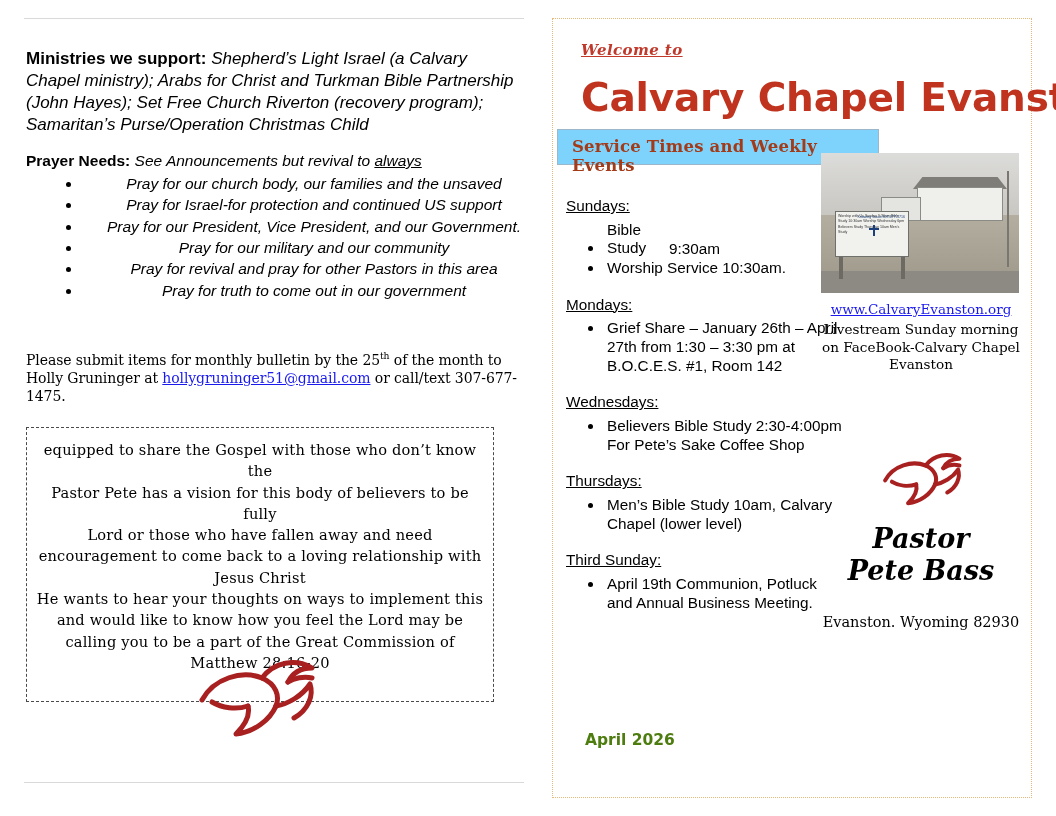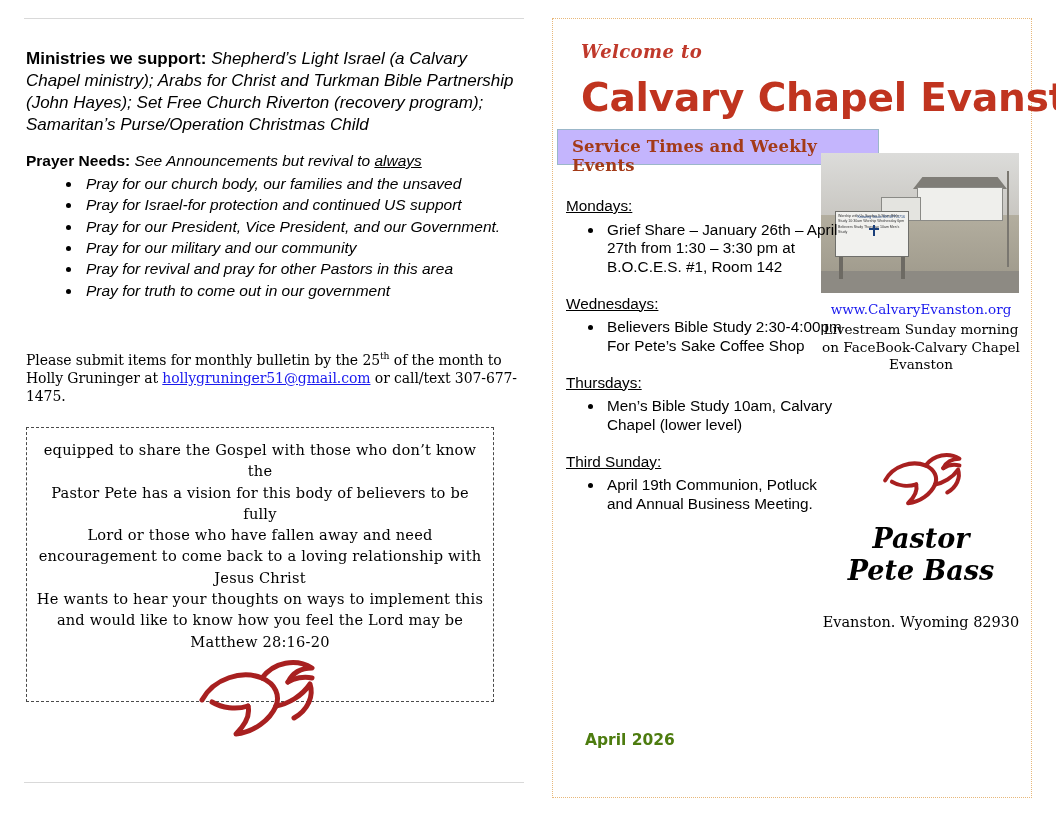--- a/index.html
+++ b/index.html
@@ -81,20 +81,21 @@
     margin: 0;
     padding: 0 0 0 22px;
     list-style: disc;
     font-style: italic;
     font-size: 15.5px;
     line-height: 1.28;
   }
   ul.prayer-list li {
     margin: 0 0 1.5px 0;
     padding-left: 4px;
+    text-align: center;
   }
 
   .para-submit {
     position: absolute;
     left: 2px;
     top: 332px;
     width: 510px;
     font-family: "DejaVu Serif", "Liberation Serif", serif;
     font-size: 14px;
     line-height: 1.30;
@@ -146,23 +147,24 @@
     border: 1px dotted #e8b87a;
     box-sizing: border-box;
   }
   .welcome-to {
     position: absolute;
     left: 28px;
     top: 22px;
     font-family: "DejaVu Serif", "Liberation Serif", serif;
     font-style: italic;
     font-weight: bold;
-    font-size: 18px;
+    font-size: 15px;
     color: #c0392b;
     letter-spacing: 0.4px;
+    text-decoration: underline;
   }
   .church-title {
     position: absolute;
     left: 28px;
     top: 56px;
     width: 440px;
     font-family: "DejaVu Sans", "Liberation Sans", sans-serif;
     font-weight: bold;
     font-size: 39px;
     color: #c0341f;
@@ -171,21 +173,21 @@
   }
 
   .service-times-box {
     position: absolute;
     left: 4px;
     top: 110px;
     width: 322px;
     height: 36px;
     border: 1px solid #9bb7c9;
     box-sizing: border-box;
-    background: #c4b5fd;
+    background: #7dd3fc;
   }
   .service-times-label {
     position: absolute;
     left: 14px;
     top: 7px;
     font-family: "DejaVu Serif", "Liberation Serif", serif;
     font-weight: bold;
     font-size: 16.5px;
     color: #a33a18;
     letter-spacing: 0.2px;
@@ -302,20 +304,21 @@
 
   .site-link {
     position: absolute;
     left: 268px;
     top: 282px;
     width: 200px;
     text-align: center;
     font-family: "DejaVu Serif", "Liberation Serif", serif;
     font-size: 13.5px;
     color: #1a1aee;
+    text-decoration: underline;
   }
   .livestream {
     position: absolute;
     left: 262px;
     top: 302px;
     width: 212px;
     text-align: center;
     font-family: "DejaVu Serif", "Liberation Serif", serif;
     font-size: 13.6px;
     line-height: 1.30;
@@ -395,20 +398,21 @@
 
     <div class="vision-box">
       <div class="vision-text">
         <p>equipped to share the Gospel with those who don’t know the</p>
         <p>Pastor Pete has a vision for this body of believers to be fully</p>
         <p>Lord or those who have fallen away and need</p>
         <p>encouragement to come back to a loving relationship with</p>
         <p>Jesus Christ</p>
         <p>He wants to hear your thoughts on ways to implement this</p>
         <p>and would like to know how you feel the Lord may be</p>
+        <p>calling you to be a part of the Great Commission of</p>
         <p>Matthew 28:16-20</p>
       </div>
     </div>
 
     <div class="dove-left">
       <svg viewBox="0 0 160 100" width="160" height="100" aria-hidden="true">
         <g fill="none" stroke="#a82020" stroke-width="5" stroke-linecap="round" stroke-linejoin="round">
           <path d="M18,52 C30,30 58,22 78,30 C92,36 96,48 92,58"></path>
           <path d="M78,30 C90,14 112,10 128,20 C116,20 108,26 104,34"></path>
           <path d="M92,58 C104,56 118,48 126,36 C130,48 124,62 110,70"></path>
@@ -455,20 +459,27 @@
       </div>
       <div class="ph-post1"></div>
       <div class="ph-post2"></div>
     </div>
 
     <div class="site-link">www.CalvaryEvanston.org</div>
     <div class="livestream">Livestream Sunday morning on FaceBook-Calvary Chapel Evanston</div>
 
     <div class="schedule">
 
+      <div class="sched-group">
+        <div class="sched-head">Sundays:</div>
+        <ul>
+          <li><span class="tab">Bible Study</span><span>9:30am</span></li>
+          <li>Worship Service 10:30am.</li>
+        </ul>
+      </div>
 
       <div class="sched-group">
         <div class="sched-head">Mondays:</div>
         <ul>
           <li>Grief Share – January 26th – April 27th from 1:30 – 3:30 pm at B.O.C.E.S. #1, Room 142</li>
         </ul>
       </div>
 
       <div class="sched-group">
         <div class="sched-head">Wednesdays:</div>

